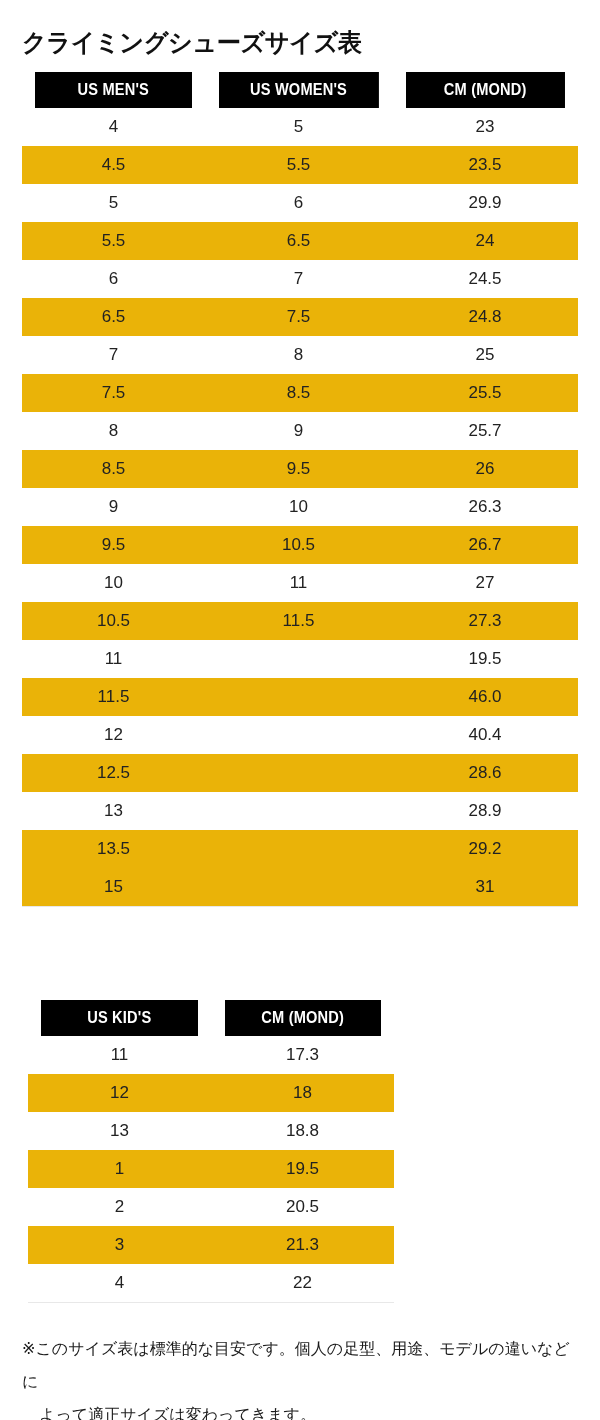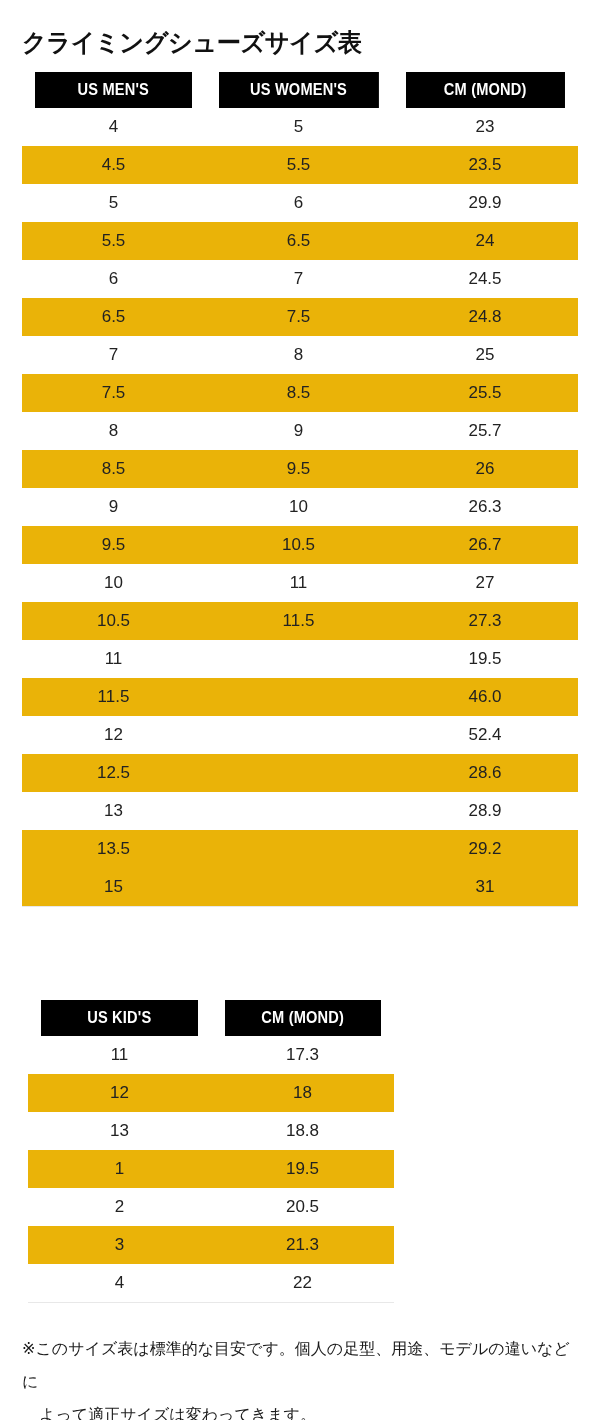--- a/index.html
+++ b/index.html
@@ -211,21 +211,21 @@
           <td>19.5</td>
         </tr>
         <tr class="alt">
           <td>11.5</td>
           <td></td>
           <td>46.0</td>
         </tr>
         <tr>
           <td>12</td>
           <td></td>
-          <td>52.4</td>
+          <td>40.4</td>
         </tr>
         <tr class="alt">
           <td>12.5</td>
           <td></td>
           <td>28.6</td>
         </tr>
         <tr>
           <td>13</td>
           <td></td>
           <td>28.9</td>

